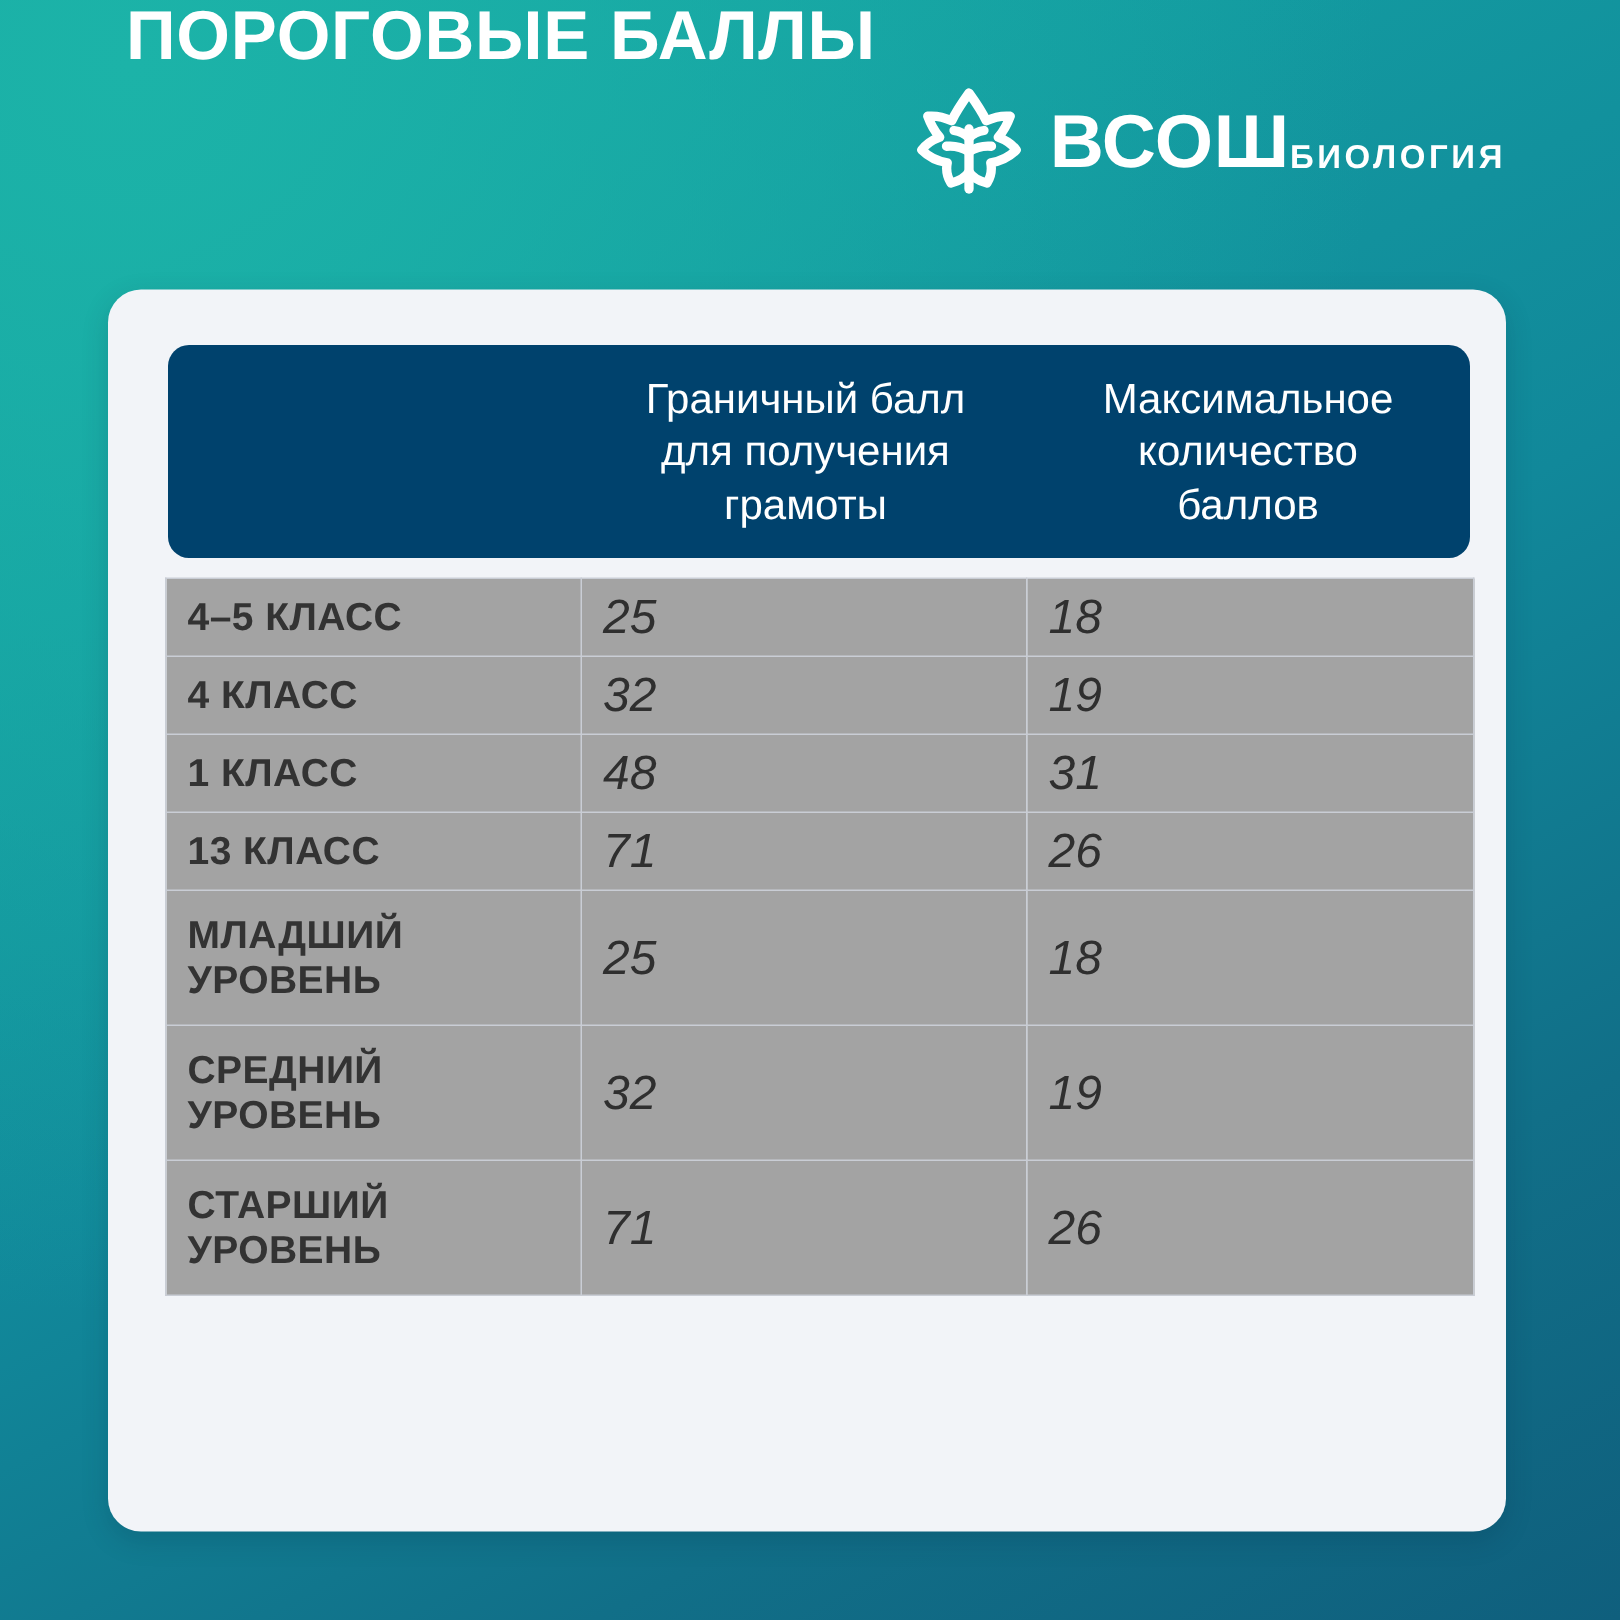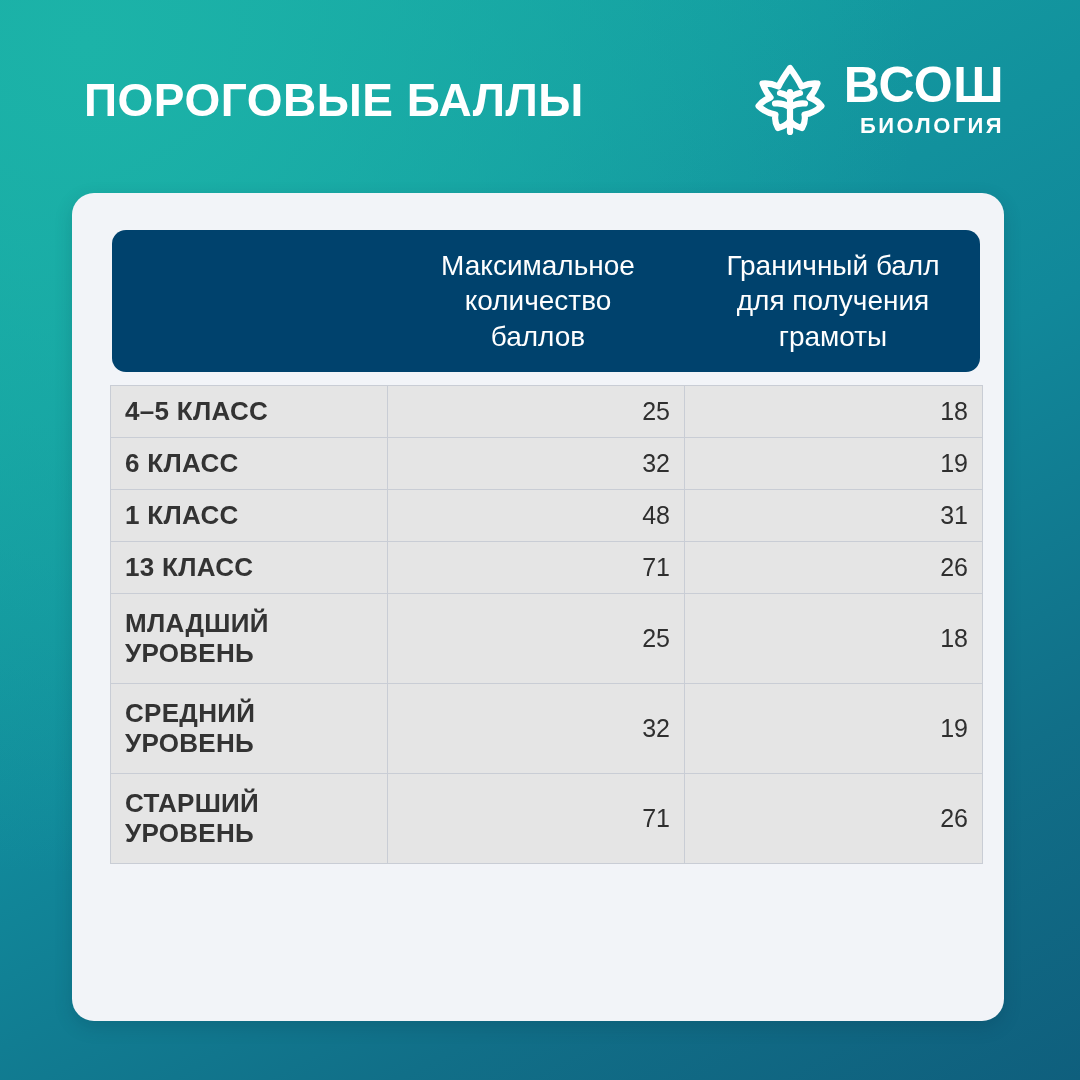--- a/index.html
+++ b/index.html
@@ -16,43 +16,42 @@
       linear-gradient(152deg, #16a7a4 0%, #139aa0 26%, #11889a 52%, #116f88 78%, #0f5f7d 100%);
     position:relative;
   }
 
   
   .top-bar {
     position:absolute;
     left:0; top:0;
     width:1080px; height:188px;
     display:flex;
-    align-items:center;
     justify-content:space-between;
-    padding:12px 76px 0 84px;
+    padding:0 76px 0 84px;
   }
 
   .page-title {
     color:#ffffff;
     font-size:46px;
     font-weight:bold;
     letter-spacing:0.5px;
     line-height:1;
     white-space:nowrap;
   }
 
   .brand {
     display:flex;
     align-items:center;
     gap:18px;
   }
 
   .leaf-icon { width:72px; height:76px; flex:0 0 auto; display:block; }
 
-  .brand-text { display:flex; flex-direction:column; align-items:flex-start; }
+  .brand-text { display:flex; flex-direction:row; align-items:flex-start; }
 
   .brand-name {
     color:#ffffff;
     font-size:50px;
     font-weight:bold;
     line-height:0.98;
     letter-spacing:0.5px;
   }
 
   .brand-sub {
@@ -102,21 +101,21 @@
   
   .score-table {
     position:absolute;
     left:110px; top:385px;
     width:872px;
     border-collapse:collapse;
     table-layout:fixed;
   }
 
   .score-table td {
-    background:#e5e5e5;
+    background:#a3a3a3;
     border:1px solid #c9cdd5;
     padding:0 14px;
   }
 
   .score-table .col-label { width:277px; }
   .score-table .col-max   { width:297px; }
   .score-table .col-bound { width:298px; }
 
   .row-short td { height:52px; }
   .row-tall  td { height:90px; }
@@ -127,23 +126,24 @@
     font-weight:bold;
     letter-spacing:0.3px;
     line-height:1.14;
     text-align:left;
     padding-left:44px;
     white-space:pre-line;
   }
 
   .cell-num {
     color:#2f2f2f;
-    font-size:25px;
+    font-size:32px;
     font-weight:normal;
-    text-align:right;
+    text-align:left;
+    font-style:italic;
   }
 </style>
 </head>
 <body>
 
 <div class="top-bar">
   <div class="page-title">ПОРОГОВЫЕ БАЛЛЫ</div>
 
   <div class="brand">
     <svg class="leaf-icon" viewBox="0 0 72 76" aria-hidden="true">
@@ -175,46 +175,46 @@
     </div>
   </div>
 </div>
 
 <div class="card"></div>
 
 <div class="table-head">
   <div class="th th-blank">
     <span class="th-text"></span>
   </div>
+  <div class="th th-bound">
+    <span class="th-text">Граничный балл
+для получения
+грамоты</span>
+  </div>
   <div class="th th-max">
     <span class="th-text">Максимальное
 количество
 баллов</span>
-  </div>
-  <div class="th th-bound">
-    <span class="th-text">Граничный балл
-для получения
-грамоты</span>
   </div>
 </div>
 
 <table class="score-table">
   <colgroup>
     <col class="col-label">
       <col class="col-max">
       <col class="col-bound">
   </colgroup>
   <tbody>
       <tr class="row-short">
         <td class="cell-label">4–5 КЛАСС</td>
         <td class="cell-num">25</td>
         <td class="cell-num">18</td>
       </tr>
       <tr class="row-short">
-        <td class="cell-label">6 КЛАСС</td>
+        <td class="cell-label">4 КЛАСС</td>
         <td class="cell-num">32</td>
         <td class="cell-num">19</td>
       </tr>
       <tr class="row-short">
         <td class="cell-label">1 КЛАСС</td>
         <td class="cell-num">48</td>
         <td class="cell-num">31</td>
       </tr>
       <tr class="row-short">
         <td class="cell-label">13 КЛАСС</td>

